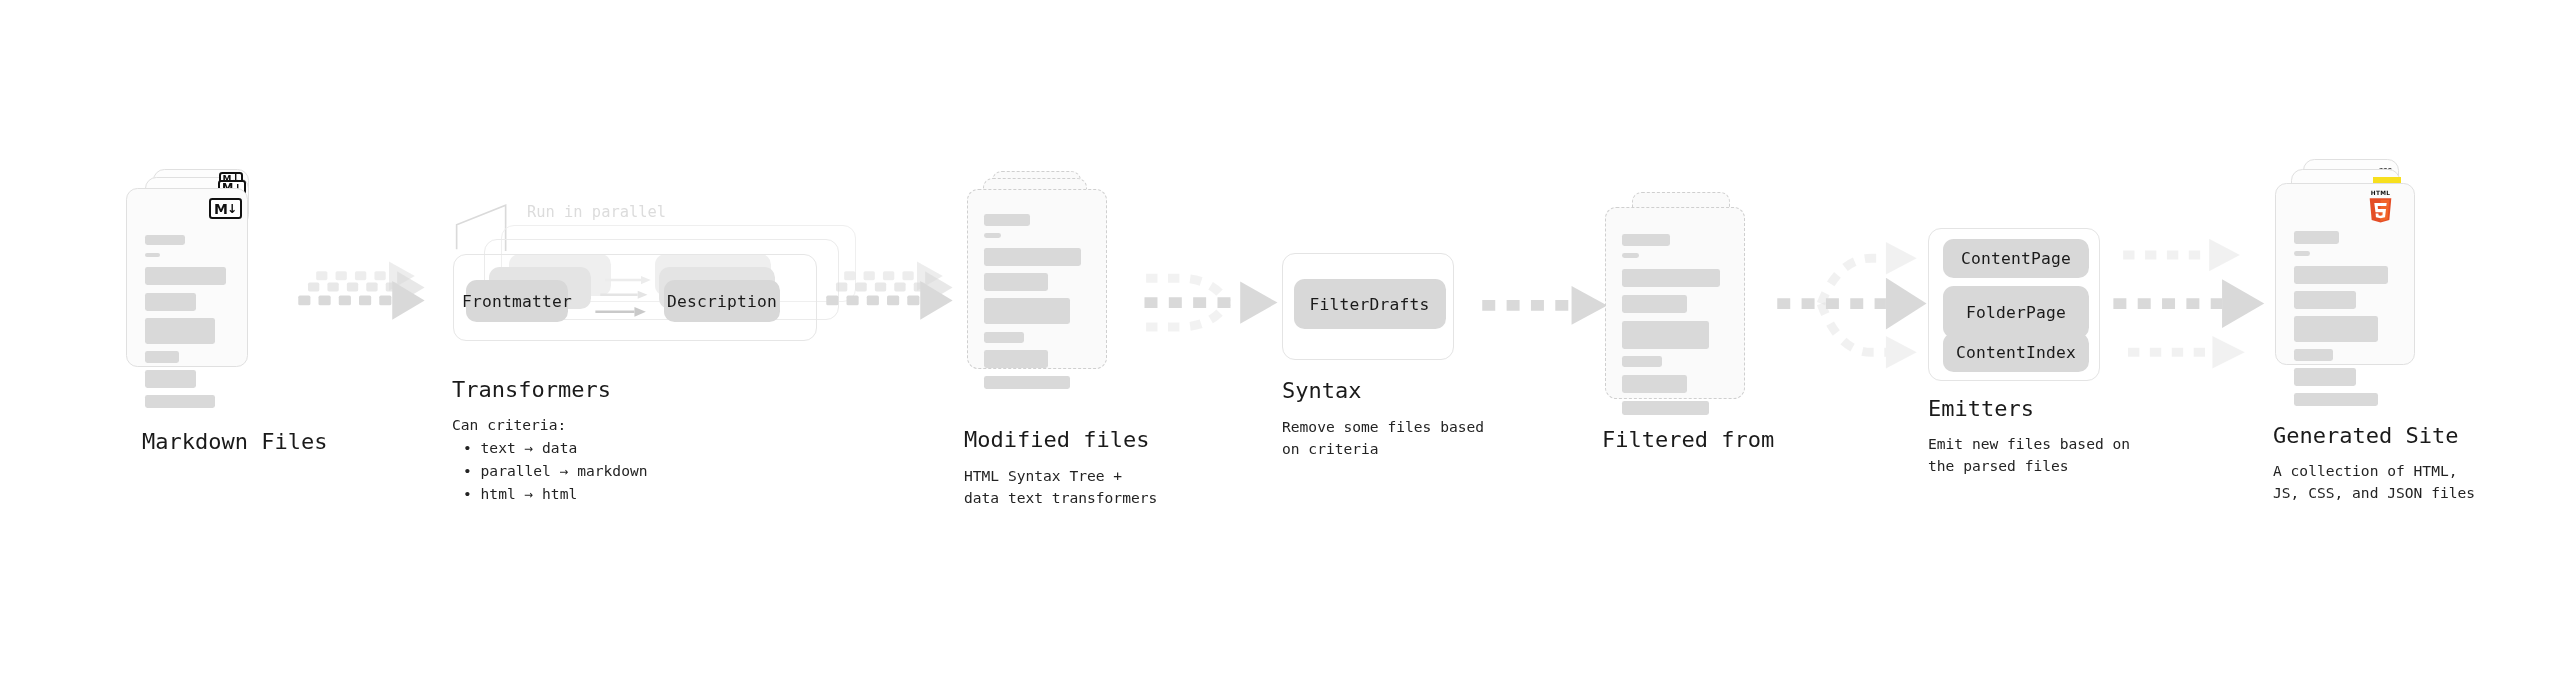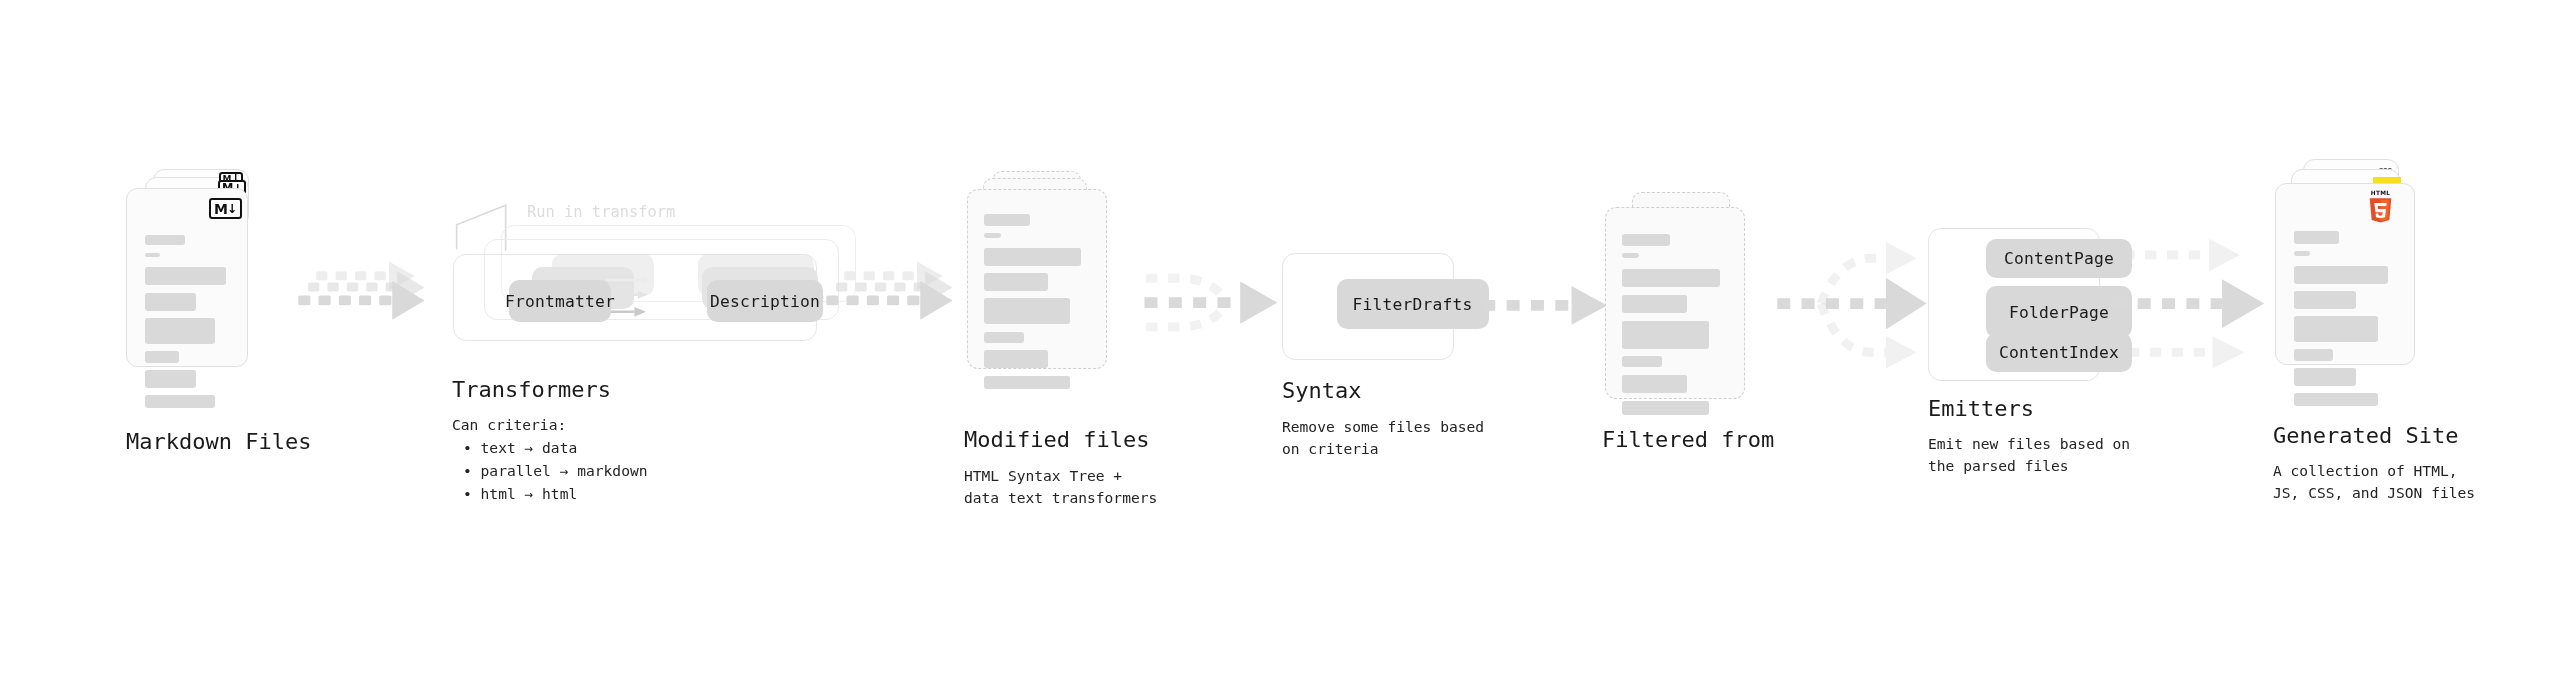--- a/index.html
+++ b/index.html
@@ -49,21 +49,21 @@
     border:1.6px solid #e8e8e8;border-radius:13px;background:transparent;
   }
   .frame.f3{border-color:#efefef;}
   .frame.f2{border-color:#ebebeb;}
   .frame.f1{border-color:#e6e6e6;background:#ffffff00;}
 
   .chip{
     position:absolute;box-sizing:border-box;
     background:#d8d8d8;border-radius:10.6px;
     display:flex;align-items:center;justify-content:center;
-    font-size:16.3px;color:#1a1a1a;white-space:nowrap;letter-spacing:0.2px;margin-left:43px;
+    font-size:16.3px;color:#1a1a1a;white-space:nowrap;letter-spacing:0.2px;
   }
   .chip.g3{background:#efefef;}
   .chip.g2{background:#e4e4e4;}
 
   .whitecard{
     position:absolute;box-sizing:border-box;
     background:#ffffff;border:1.6px solid #e4e4e4;border-radius:13px;
   }
 
   
@@ -110,21 +110,21 @@
           <div class="bar" style="width:18%;height:4.9px;margin-bottom:9.8px;"></div>
           <div class="bar" style="width:96%;height:18px;"></div>
           <div class="bar" style="width:61%;height:18px;"></div>
           <div class="bar" style="width:83%;height:26px;"></div>
           <div class="bar" style="width:40%;height:11.4px;"></div>
           <div class="bar" style="width:61%;height:18px;"></div>
           <div class="bar" style="width:83%;height:13px;"></div>
         </div>
       </div>
     </div>
-    <div class="title" style="left:126px;top:429px;">Markdown Files</div>
+    <div class="title" style="left:142px;top:429px;">Markdown Files</div>
   </div>
 
   <svg style="left:301px;top:268px;" width="163" height="81" viewBox="0 0 200 100">
     <g fill="#d9d9d9" opacity="0.45">
       <rect x="18" y="4" width="14" height="11" rx="2"></rect>
         <rect x="42" y="4" width="14" height="11" rx="2"></rect>
       <rect x="66" y="4" width="14" height="11" rx="2"></rect>
         <rect x="90" y="4" width="14" height="11" rx="2"></rect>
       <polygon points="108,-8 140,10 108,28"></polygon>
     </g>
@@ -144,21 +144,21 @@
       <rect x="96" y="34" width="15" height="12" rx="2"></rect>
       <polygon points="112,16 152,40 112,64"></polygon>
     </g>
   </svg>
 
   <div class="node">
 
     <svg style="left:455px;top:202px;" width="98" height="49" viewBox="0 0 120 60">
       <path d="M 2 58 L 2 28 L 62 4 L 62 60" fill="none" stroke="#dadada" stroke-width="2"></path>
     </svg>
-    <div class="ghost" style="left:527px;top:203px;">Run in transform</div>
+    <div class="ghost" style="left:527px;top:203px;">Run in parallel</div>
 
     <div class="frame f3" style="left:501px;top:225px;width:355px;height:77px;"></div>
     <div class="frame f2" style="left:484px;top:239px;width:355px;height:81px;"></div>
 
     <div class="chip g3" style="left:509px;top:254px;width:102px;height:42px;"></div>
     <div class="chip g3" style="left:655px;top:254px;width:116px;height:42px;"></div>
     <div class="chip g2" style="left:489px;top:267px;width:102px;height:42px;"></div>
     <div class="chip g2" style="left:659px;top:267px;width:116px;height:42px;"></div>
 
     <div class="frame f1" style="left:453px;top:254px;width:364px;height:87px;"></div>

